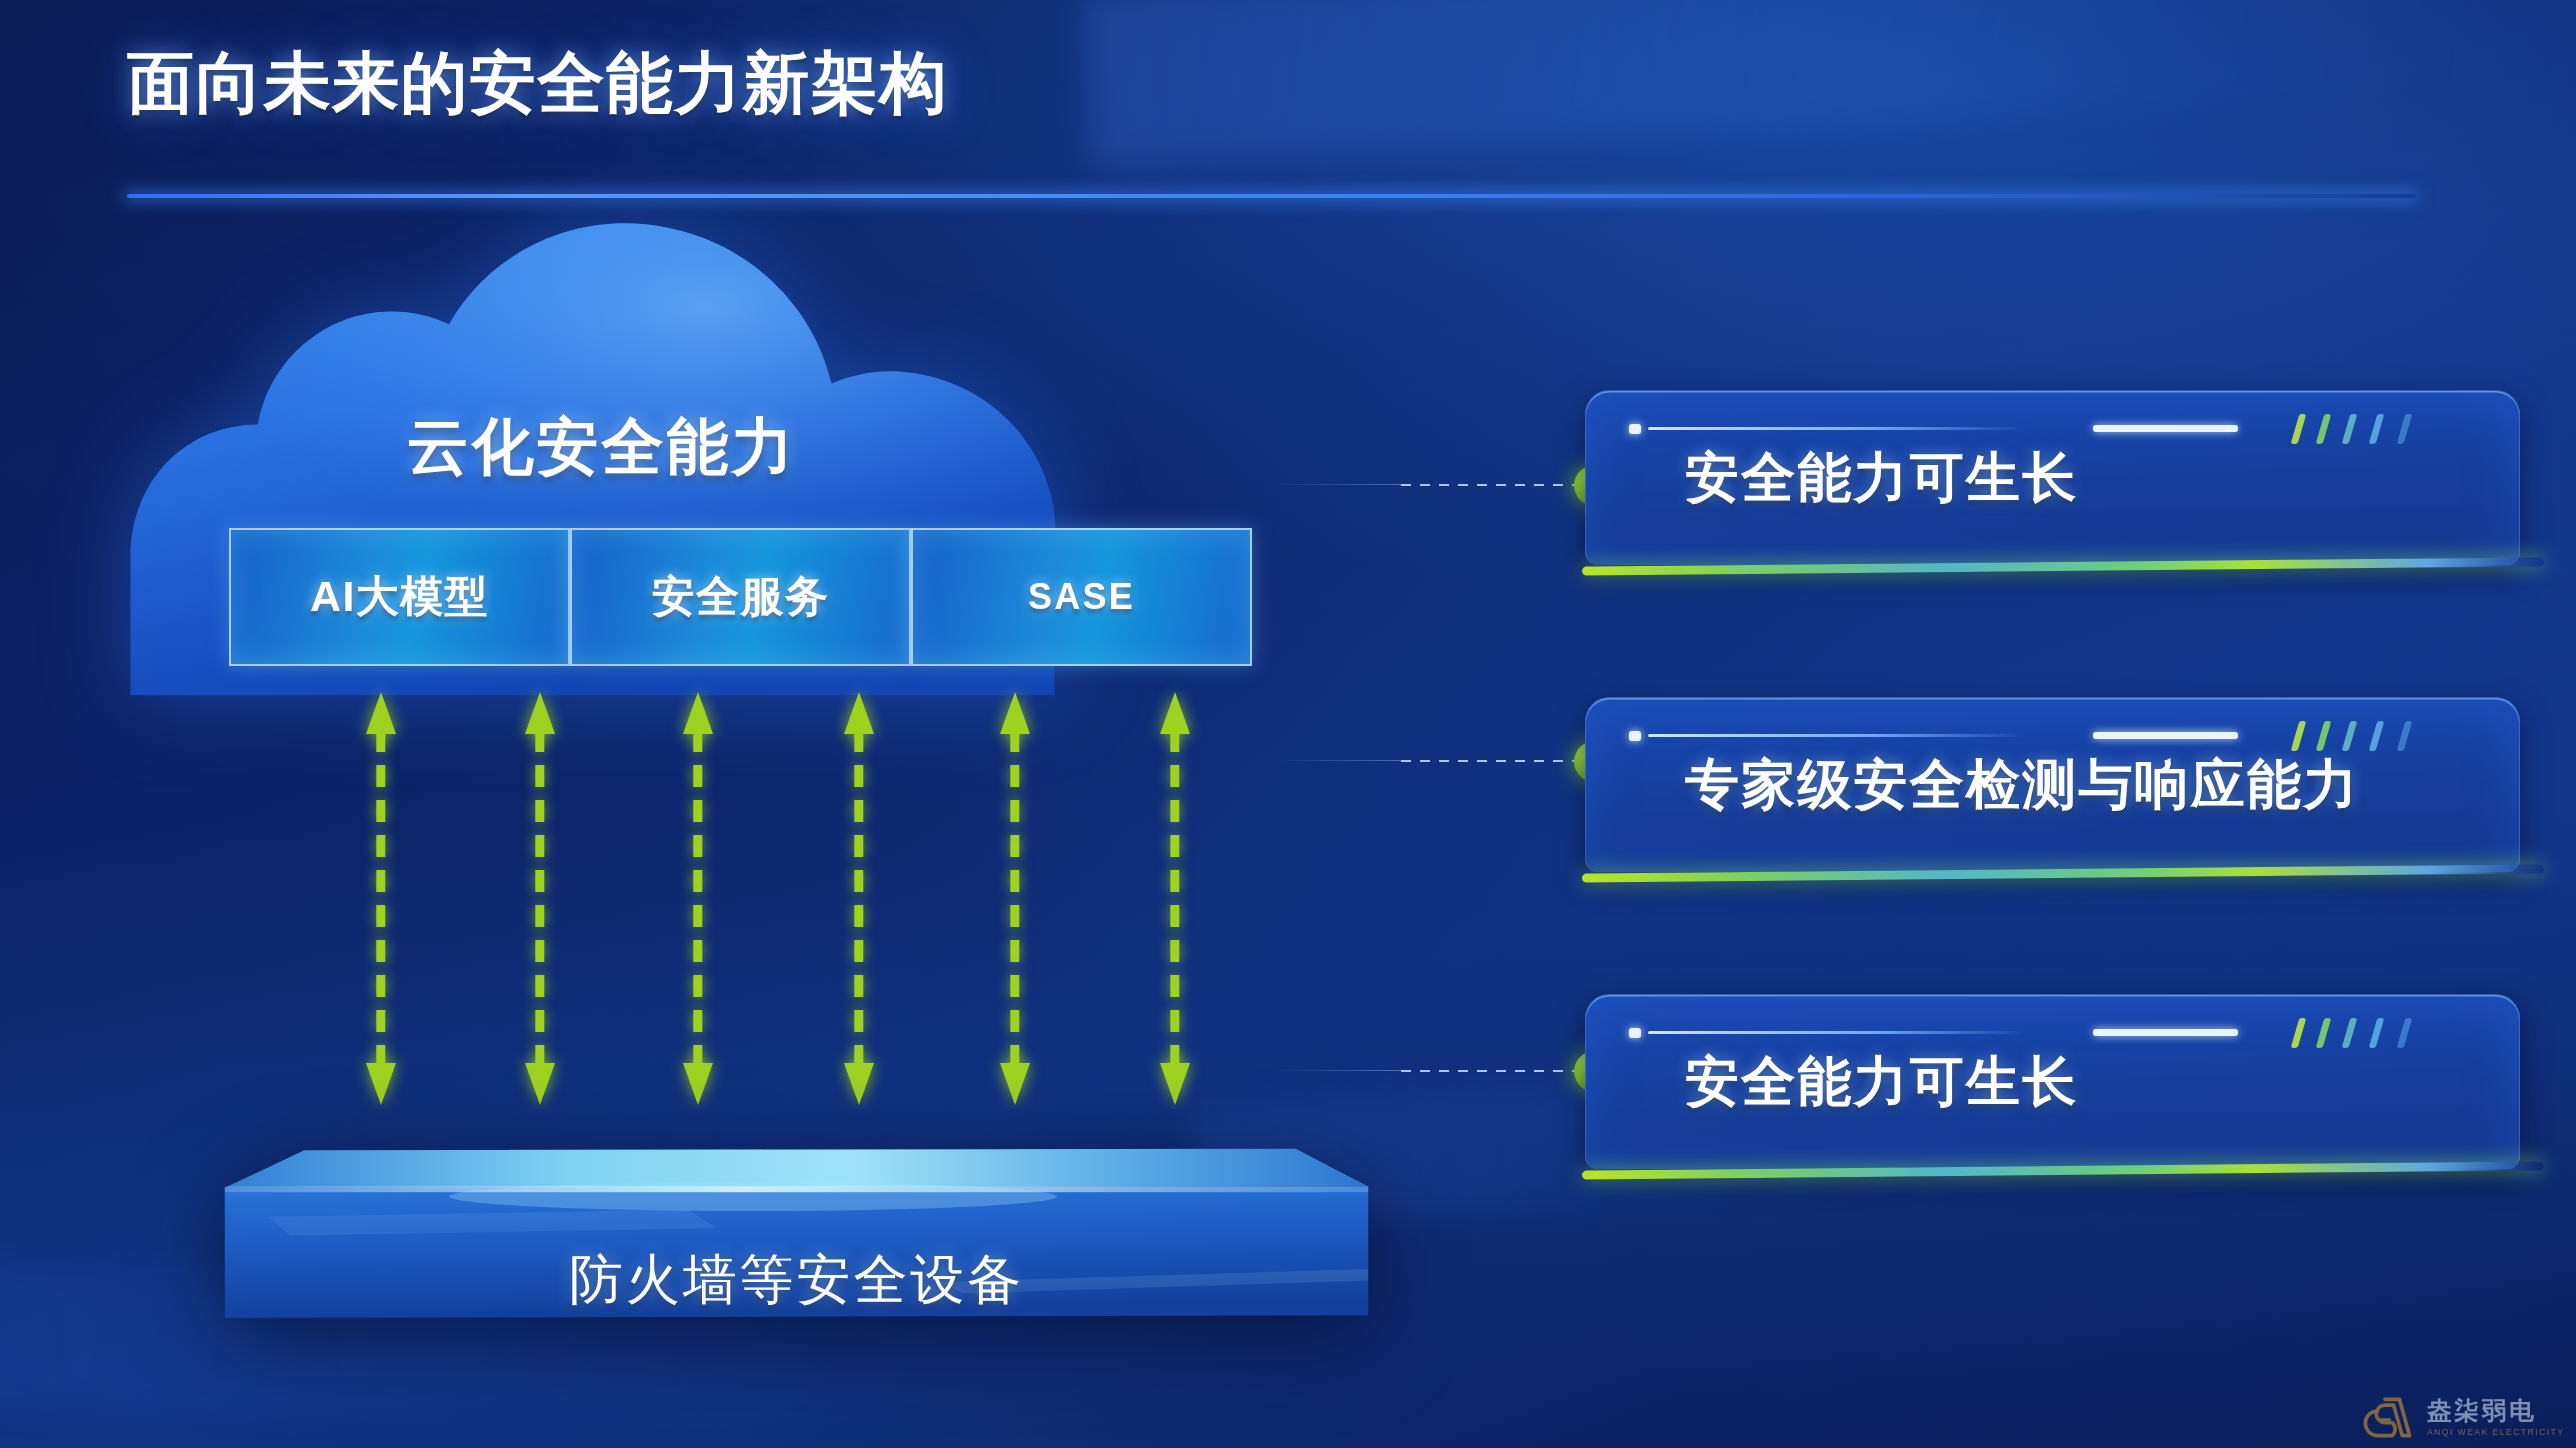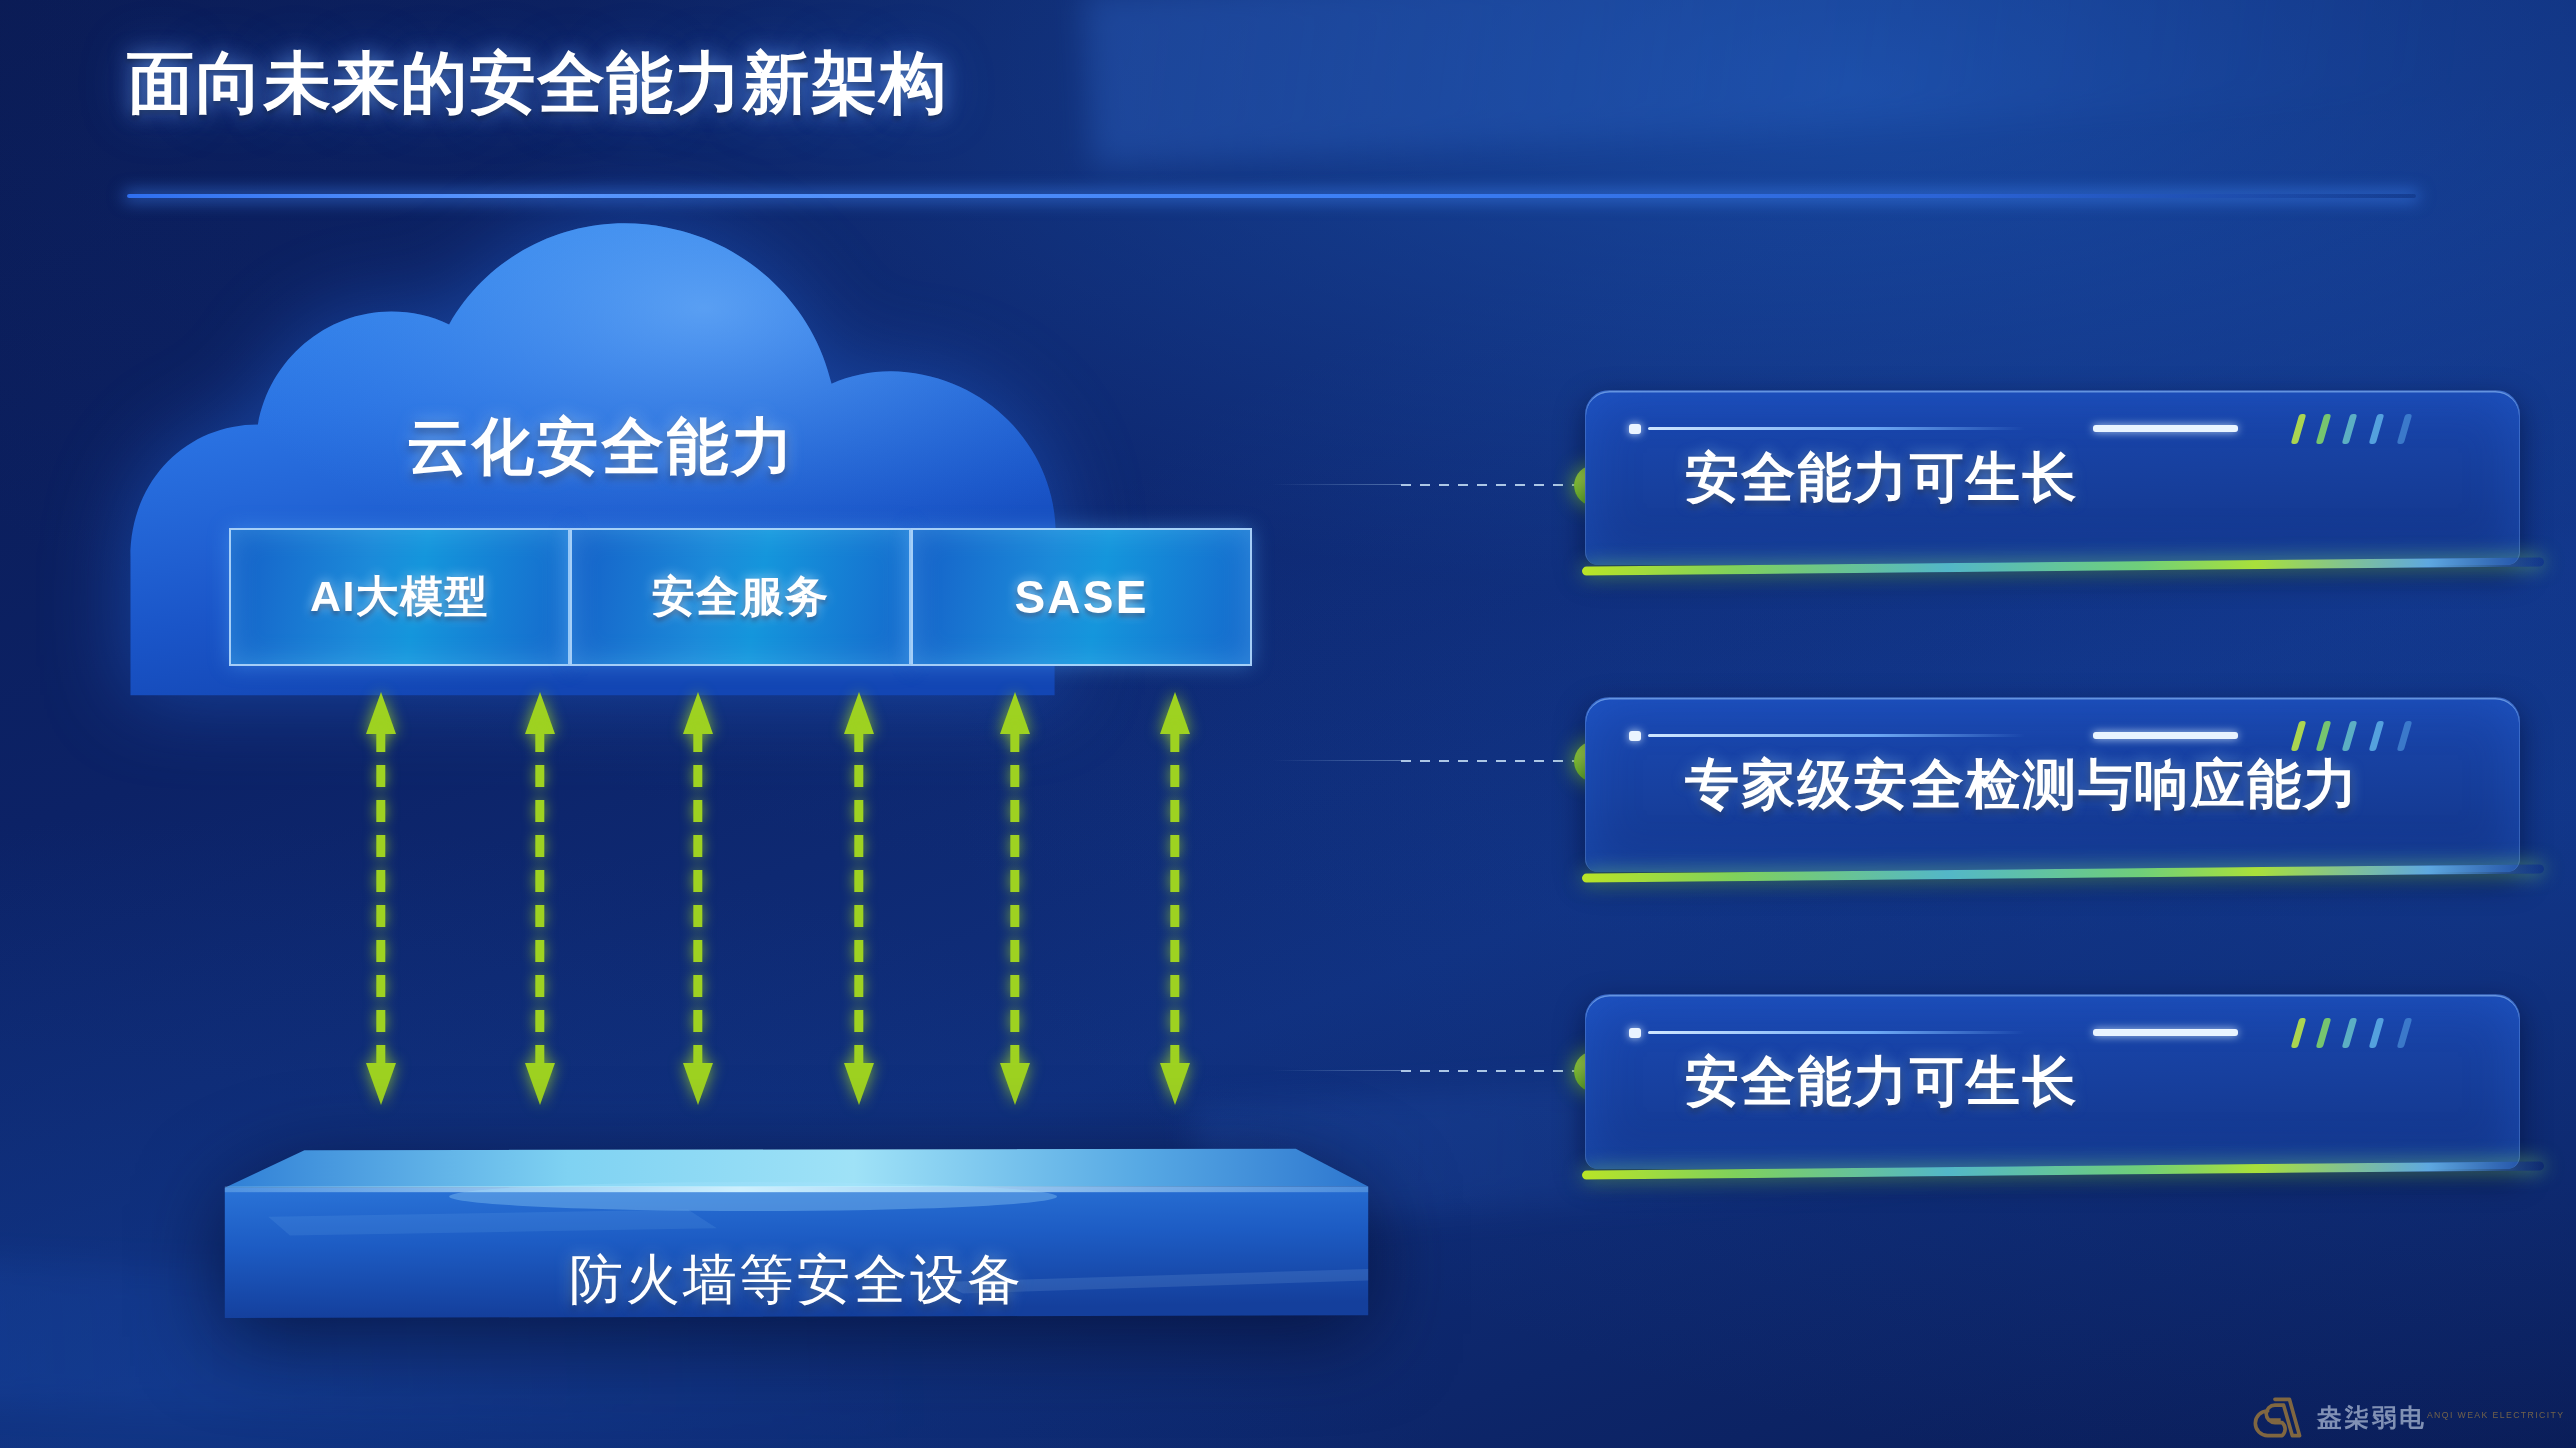--- a/index.html
+++ b/index.html
@@ -50,21 +50,21 @@
   }
   .cap-box{
     width:337px;
     border:2.2px solid rgba(190,225,255,.85);
     background:linear-gradient(100deg,#1560c8 0%,#1c8ad9 40%,#1596dc 55%,#1668cc 100%);
     box-shadow:0 0 19px rgba(90,180,255,.40),inset 0 0 29px rgba(120,215,255,.30);
     display:flex;align-items:center;justify-content:center;
     font-size:43px;font-weight:700;color:#fff;letter-spacing:1.4px;
     text-shadow:0 0 11.6px rgba(180,225,255,.9),0 2.9px 5px rgba(4,24,70,.7);
   }
-  .cap-box.latin{font-size:46px;letter-spacing:2.2px;}
+  .cap-box.latin{font-size:36px;letter-spacing:2.2px;}
 
   
   #arrows{position:absolute;left:0;top:692px;width:1449px;height:413px;}
   .arrow{
     position:absolute;top:0;width:19px;height:413px;
   }
   .arrow .shaft{
     position:absolute;left:50%;transform:translateX(-50%);
     top:38px;bottom:38px;width:9.4px;
     background:repeating-linear-gradient(
@@ -146,21 +146,21 @@
     position:absolute;right:0;top:1.4px;width:41px;height:41px;border-radius:50%;
     background:radial-gradient(circle at 35% 30%,#b6e84a 0%,#79c428 55%,#4f9c17 100%);
     box-shadow:0 0 19px rgba(130,205,45,.85);
   }
 
   
   #watermark{
     position:absolute;right:11.6px;bottom:8.7px;display:flex;align-items:center;gap:10px;opacity:.62;
   }
   #watermark .wm-mark{width:54px;height:45px;}
-  #watermark .wm-text{display:flex;flex-direction:row;line-height:1;}
+  #watermark .wm-text{display:flex;flex-direction:column;line-height:1;}
   #watermark .wm-cn{font-size:24.6px;font-weight:700;color:#c9d6ea;letter-spacing:2.9px;}
   #watermark .wm-en{font-size:8.7px;color:#b08a3e;letter-spacing:1.4px;margin-top:5px;}
 </style>
 </head>
 <body>
 
 <div id="slide">
 
   <div class="bgstreak" style="left:1087px;top:-43px;width:1376px;height:174px;background:linear-gradient(100deg,rgba(70,140,255,.45),rgba(20,60,160,0));transform:rotate(-3deg);"></div>
   <div class="bgstreak" style="left:1195px;top:1072px;width:1014px;height:123px;background:linear-gradient(95deg,rgba(60,130,245,.30),rgba(10,40,130,0));transform:rotate(-4deg);"></div>

